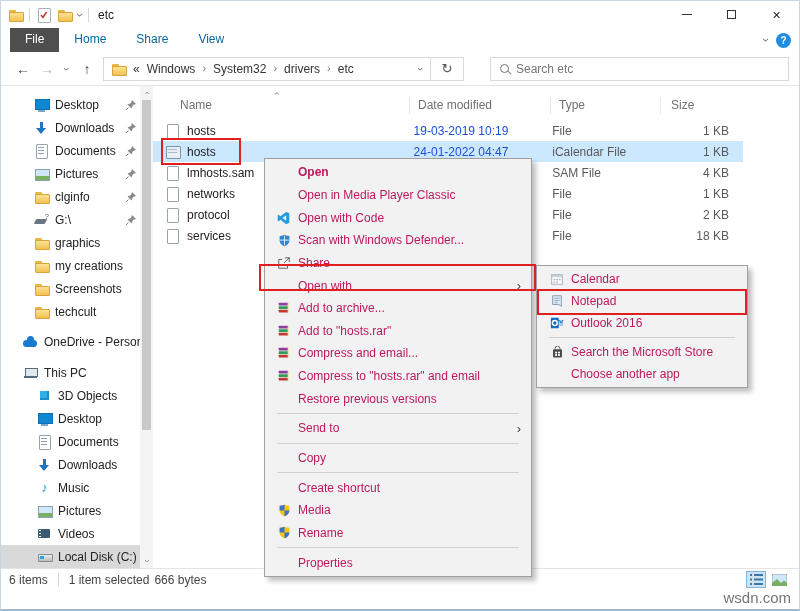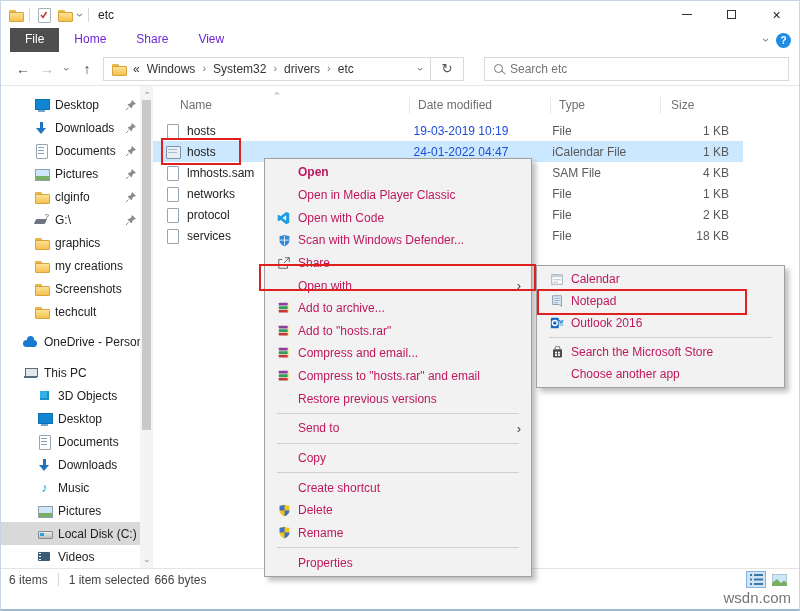--- a/index.html
+++ b/index.html
@@ -11,40 +11,40 @@
 .titlebar{height:27px;display:flex;align-items:center;padding-left:7px}
 .qat{display:flex;align-items:center;gap:6px}
 .qsep{width:1px;height:14px;background:#d8d8d8}
 .title{margin-left:9px}
 .wc{margin-left:auto;display:flex;height:27px}
 .wcb{width:45px;display:flex;align-items:center;justify-content:center;font-size:14px;color:#222}
 .glyph-min{width:10px;height:1px;background:#333}
 .glyph-max{width:9px;height:9px;border:1px solid #333}
 
 .ribbon{height:24px;display:flex;align-items:stretch;padding-left:9px}
-.rtab{padding:4px 15px;color:#6d28d9}
+.rtab{padding:4px 15px;color:#0369a1}
 .rtab.active{background:#4e4e4e;color:#fff}
 .ribbon-right{margin-left:auto;display:flex;align-items:center;gap:8px;padding-right:8px}
 .help-dot{width:15px;height:15px;border-radius:50%;background:#1f8ce3;color:#fff;font-size:10px;
   display:flex;align-items:center;justify-content:center;font-weight:bold}
 .chev{display:inline-block;color:#777;font-size:12px}
 .rot90{transform:rotate(90deg)}.rotm90{transform:rotate(-90deg)}
 
 .addr{height:34px;display:flex;align-items:center;padding:0 10px;border-bottom:1px solid #e6e6e6}
 .nav{width:24px;text-align:center;font-size:14px;color:#444}
 .nav.dis{color:#b5b5b5}
 .nav.small{width:16px;font-size:11px;color:#777}
 .addrbox{width:328px;height:24px;border:1px solid #d9d9d9;display:flex;align-items:center;
   padding:0 7px;gap:7px;margin-left:4px}
 .crumb{color:#333}
 .csep{color:#777;font-size:11px;display:inline-block;transform:translateY(-1px)}
 .addr-chev{margin-left:auto;color:#777;font-size:11px}
 .refreshbox{width:33px;height:24px;border:1px solid #d9d9d9;border-left:none;display:flex;
   align-items:center;justify-content:center;color:#555;font-size:13px}
-.searchbox{flex:1;height:24px;border:1px solid #d9d9d9;margin-left:20px;display:flex;
+.searchbox{flex:1;height:24px;border:1px solid #d9d9d9;margin-left:26px;display:flex;
   align-items:center;padding:0 9px;gap:7px}
 .searchbox input{border:none;outline:none;flex:1;font:inherit;color:#555;background:transparent}
 .mag{width:9px;height:9px;border:1px solid #777;border-radius:50%;position:relative;flex:none}
 .mag::after{content:"";position:absolute;width:5px;height:1px;background:#777;
   transform:rotate(45deg);right:-4px;bottom:-1px}
 
 .main{flex:1;display:flex;position:relative;min-height:0}
 .sidebar{width:152px;position:relative;padding-top:7px;overflow:hidden;flex:none}
 .sitem{height:23px;display:flex;align-items:center;padding-left:33px;padding-right:17px;gap:6px;white-space:nowrap}
 .sitem.lvl0{padding-left:22px}
@@ -73,21 +73,21 @@
 
 .cmenu{position:absolute;left:263px;top:157px;width:268px;height:419px;background:#f2f2f2;
   border:1px solid #a0a0a0;box-shadow:4px 4px 5px rgba(0,0,0,.25);display:flex;
   flex-direction:column;padding:2px;z-index:10}
 .mi{flex:1;display:flex;align-items:center;padding:0 8px 0 5px}
 .mico{width:24px;height:16px;display:flex;align-items:center;justify-content:center;flex:none}
 .mlabel{padding-left:2px;color:#be185d}
 .mi.bold .mlabel{font-weight:bold}
 .marrow{margin-left:auto;color:#444;font-size:13px}
 .msep{height:1px;background:#d0d0d0;margin:3px 10px;flex:none}
-.smenu{position:absolute;left:535px;top:264px;width:249px;height:123px;background:#f2f2f2;
+.smenu{position:absolute;left:535px;top:264px;width:212px;height:123px;background:#f2f2f2;
   border:1px solid #a0a0a0;box-shadow:4px 4px 5px rgba(0,0,0,.25);display:flex;
   flex-direction:column;padding:2px;z-index:11}
 .smi{flex:1;display:flex;align-items:center;padding:0 10px 0 6px}
 
 .redbox{position:absolute;border:2px solid #e01f1f;z-index:20;pointer-events:none}
 .rb1{left:160px;top:137px;width:80px;height:27px}
 .rb2{left:258px;top:263px;width:277px;height:27px}
 .rb3{left:536px;top:288px;width:210px;height:26px}
 
 .status{height:22px;border-top:1px solid #e4e4e4;display:flex;align-items:center;
@@ -310,27 +310,27 @@
         <span>Downloads</span>
       </div>
       <div class="sitem lvl1">
         <span class="i i-music">♪</span>
         <span>Music</span>
       </div>
       <div class="sitem lvl1">
         <span class="i i-pic"></span>
         <span>Pictures</span>
       </div>
+      <div class="sitem lvl1">
+        <span class="i i-film"></span>
+        <span>Videos</span>
+      </div>
       <div class="sitem lvl1 selgray">
         <span class="i i-cdrive"></span>
         <span>Local Disk (C:)</span>
-      </div>
-      <div class="sitem lvl1">
-        <span class="i i-film"></span>
-        <span>Videos</span>
       </div>
       <div class="sb-scroll">
         <span class="sb-arrow chev rotm90" style="top:0">›</span>
         <span class="sb-thumb"></span>
         <span class="sb-arrow chev rot90" style="bottom:0">›</span>
       </div>
     </div>
 
     <div class="filelist">
       <div class="fhead">
@@ -506,21 +506,21 @@
         <span class="mlabel">Create shortcut</span>
       </div>
     <div class="mi">
         <span class="mico">
           <svg width="13" height="13" viewBox="0 0 16 16">
             <path d="M8 1c2 .8 4 1.2 6 1.2V8c0 4-3.5 6.2-6 7-2.5-.8-6-3-6-7V2.2C4 2.2 6 1.8 8 1z" fill="#f4c514"></path>
             <path d="M8 1C6 1.8 4 2.2 2 2.2V8h6z" fill="#3e71c4"></path>
             <path d="M8 8h6c0 4-3.5 6.2-6 7z" fill="#3e71c4"></path>
           </svg>
         </span>
-        <span class="mlabel">Delete</span>
+        <span class="mlabel">Media</span>
       </div>
     <div class="mi">
         <span class="mico">
           <svg width="13" height="13" viewBox="0 0 16 16">
             <path d="M8 1c2 .8 4 1.2 6 1.2V8c0 4-3.5 6.2-6 7-2.5-.8-6-3-6-7V2.2C4 2.2 6 1.8 8 1z" fill="#f4c514"></path>
             <path d="M8 1C6 1.8 4 2.2 2 2.2V8h6z" fill="#3e71c4"></path>
             <path d="M8 8h6c0 4-3.5 6.2-6 7z" fill="#3e71c4"></path>
           </svg>
         </span>
         <span class="mlabel">Rename</span>

